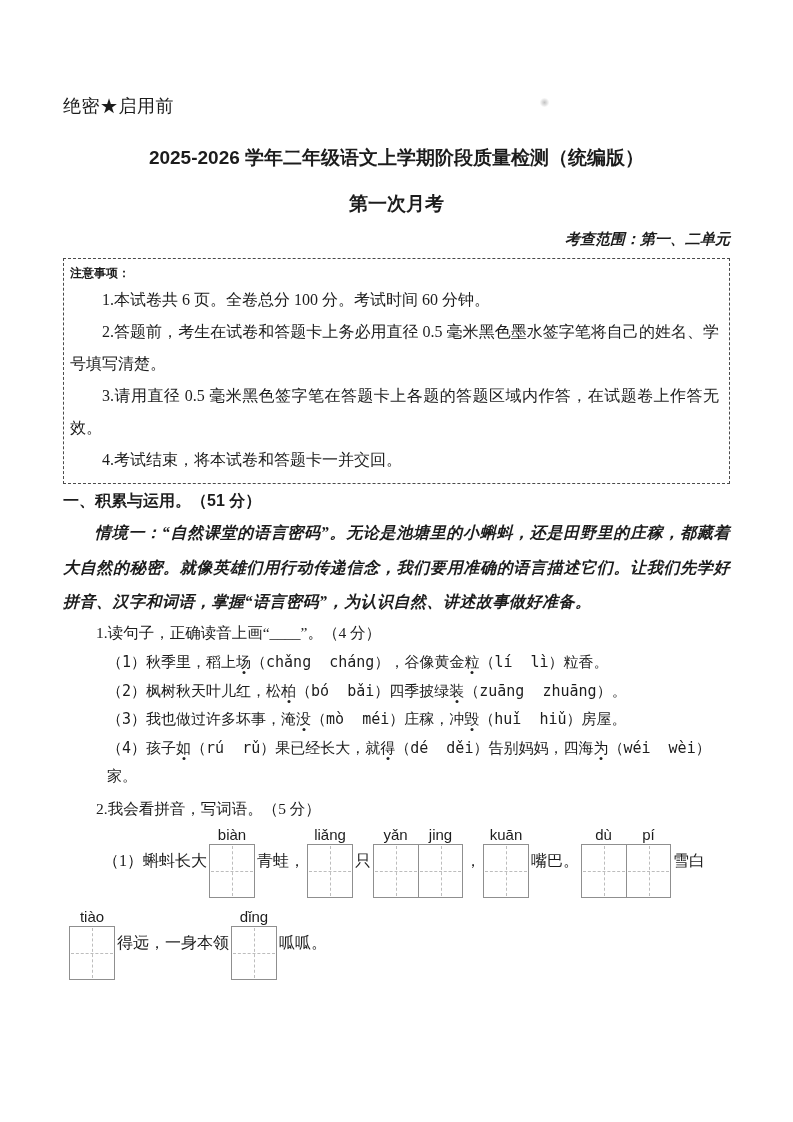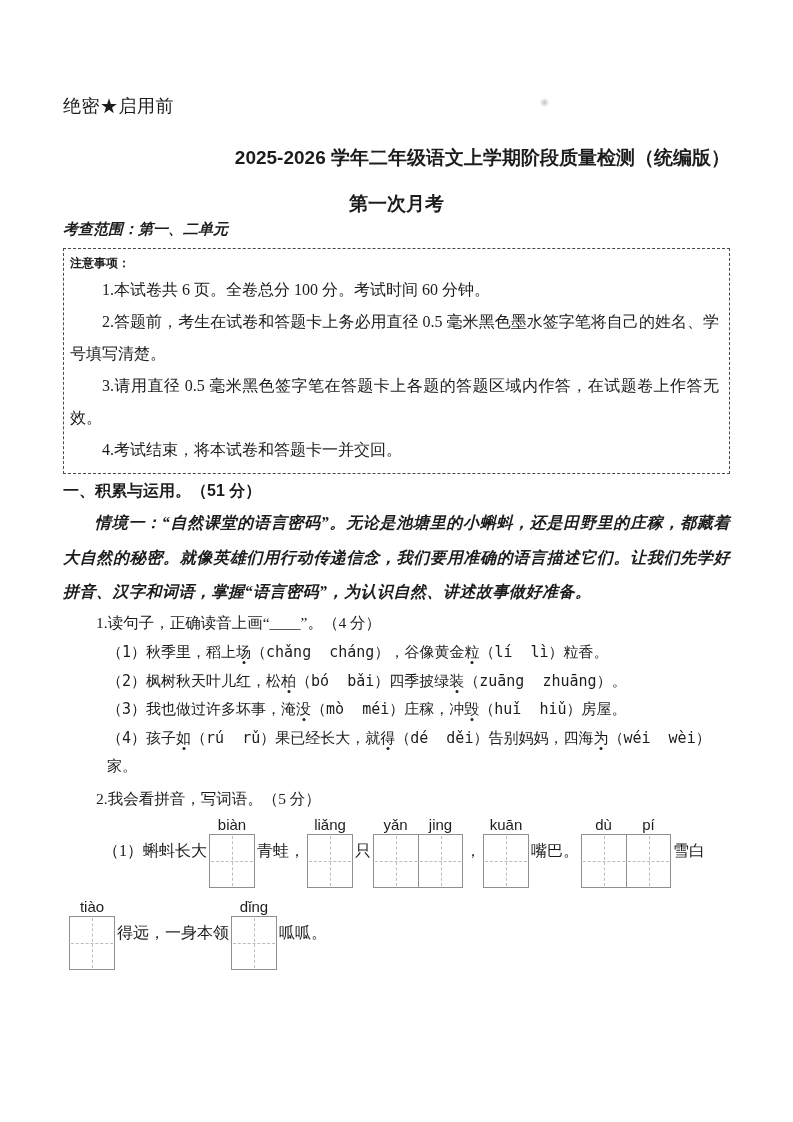--- a/index.html
+++ b/index.html
@@ -14,31 +14,31 @@
   .smudge {
     position:absolute; left:540px; top:98px; width:9px; height:9px;
     background:radial-gradient(circle, rgba(120,120,120,.45) 0%, rgba(160,160,160,.18) 55%, transparent 75%);
   }
 
   .classification {
     font-family:"Liberation Sans", sans-serif;
     font-weight:400; font-size:18px; letter-spacing:.5px;
   }
   .title {
-    margin-top:27px; text-align:right;
+    margin-top:27px; text-align:center;
     font-family:"Liberation Sans", sans-serif;
     font-weight:700; font-size:19px;
   }
   .subtitle {
     margin-top:20px; text-align:center;
     font-family:"Liberation Sans", sans-serif;
     font-weight:700; font-size:19px;
   }
   .scope {
-    margin-top:3px; text-align:left;
+    margin-top:13px; text-align:right;
     font-weight:700; font-style:italic; font-size:15px;
   }
 
   .notice-box {
     margin-top:9px; border:1px dashed #4a4a4a;
     padding:5px 10px 7px 6px;
   }
   .notice-heading {
     font-family:"Liberation Sans", sans-serif;
     font-weight:700; font-size:12px; line-height:1.65;

